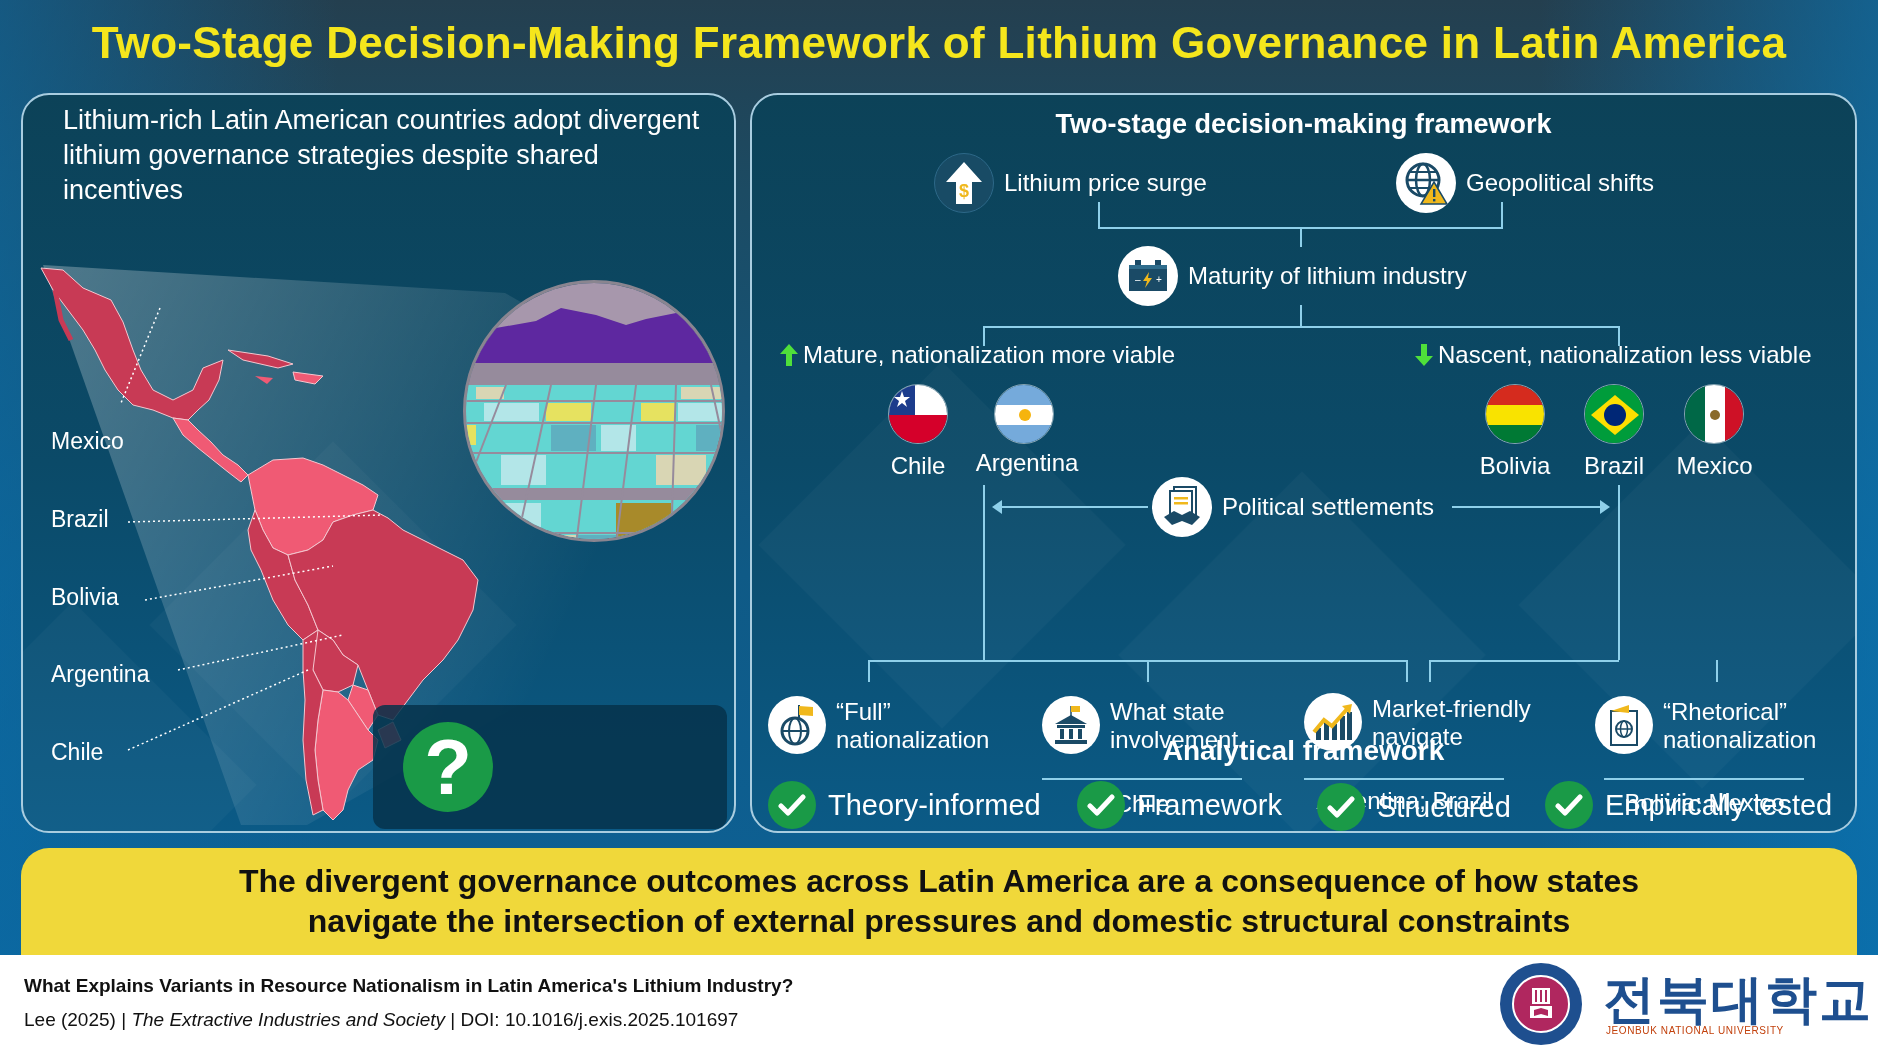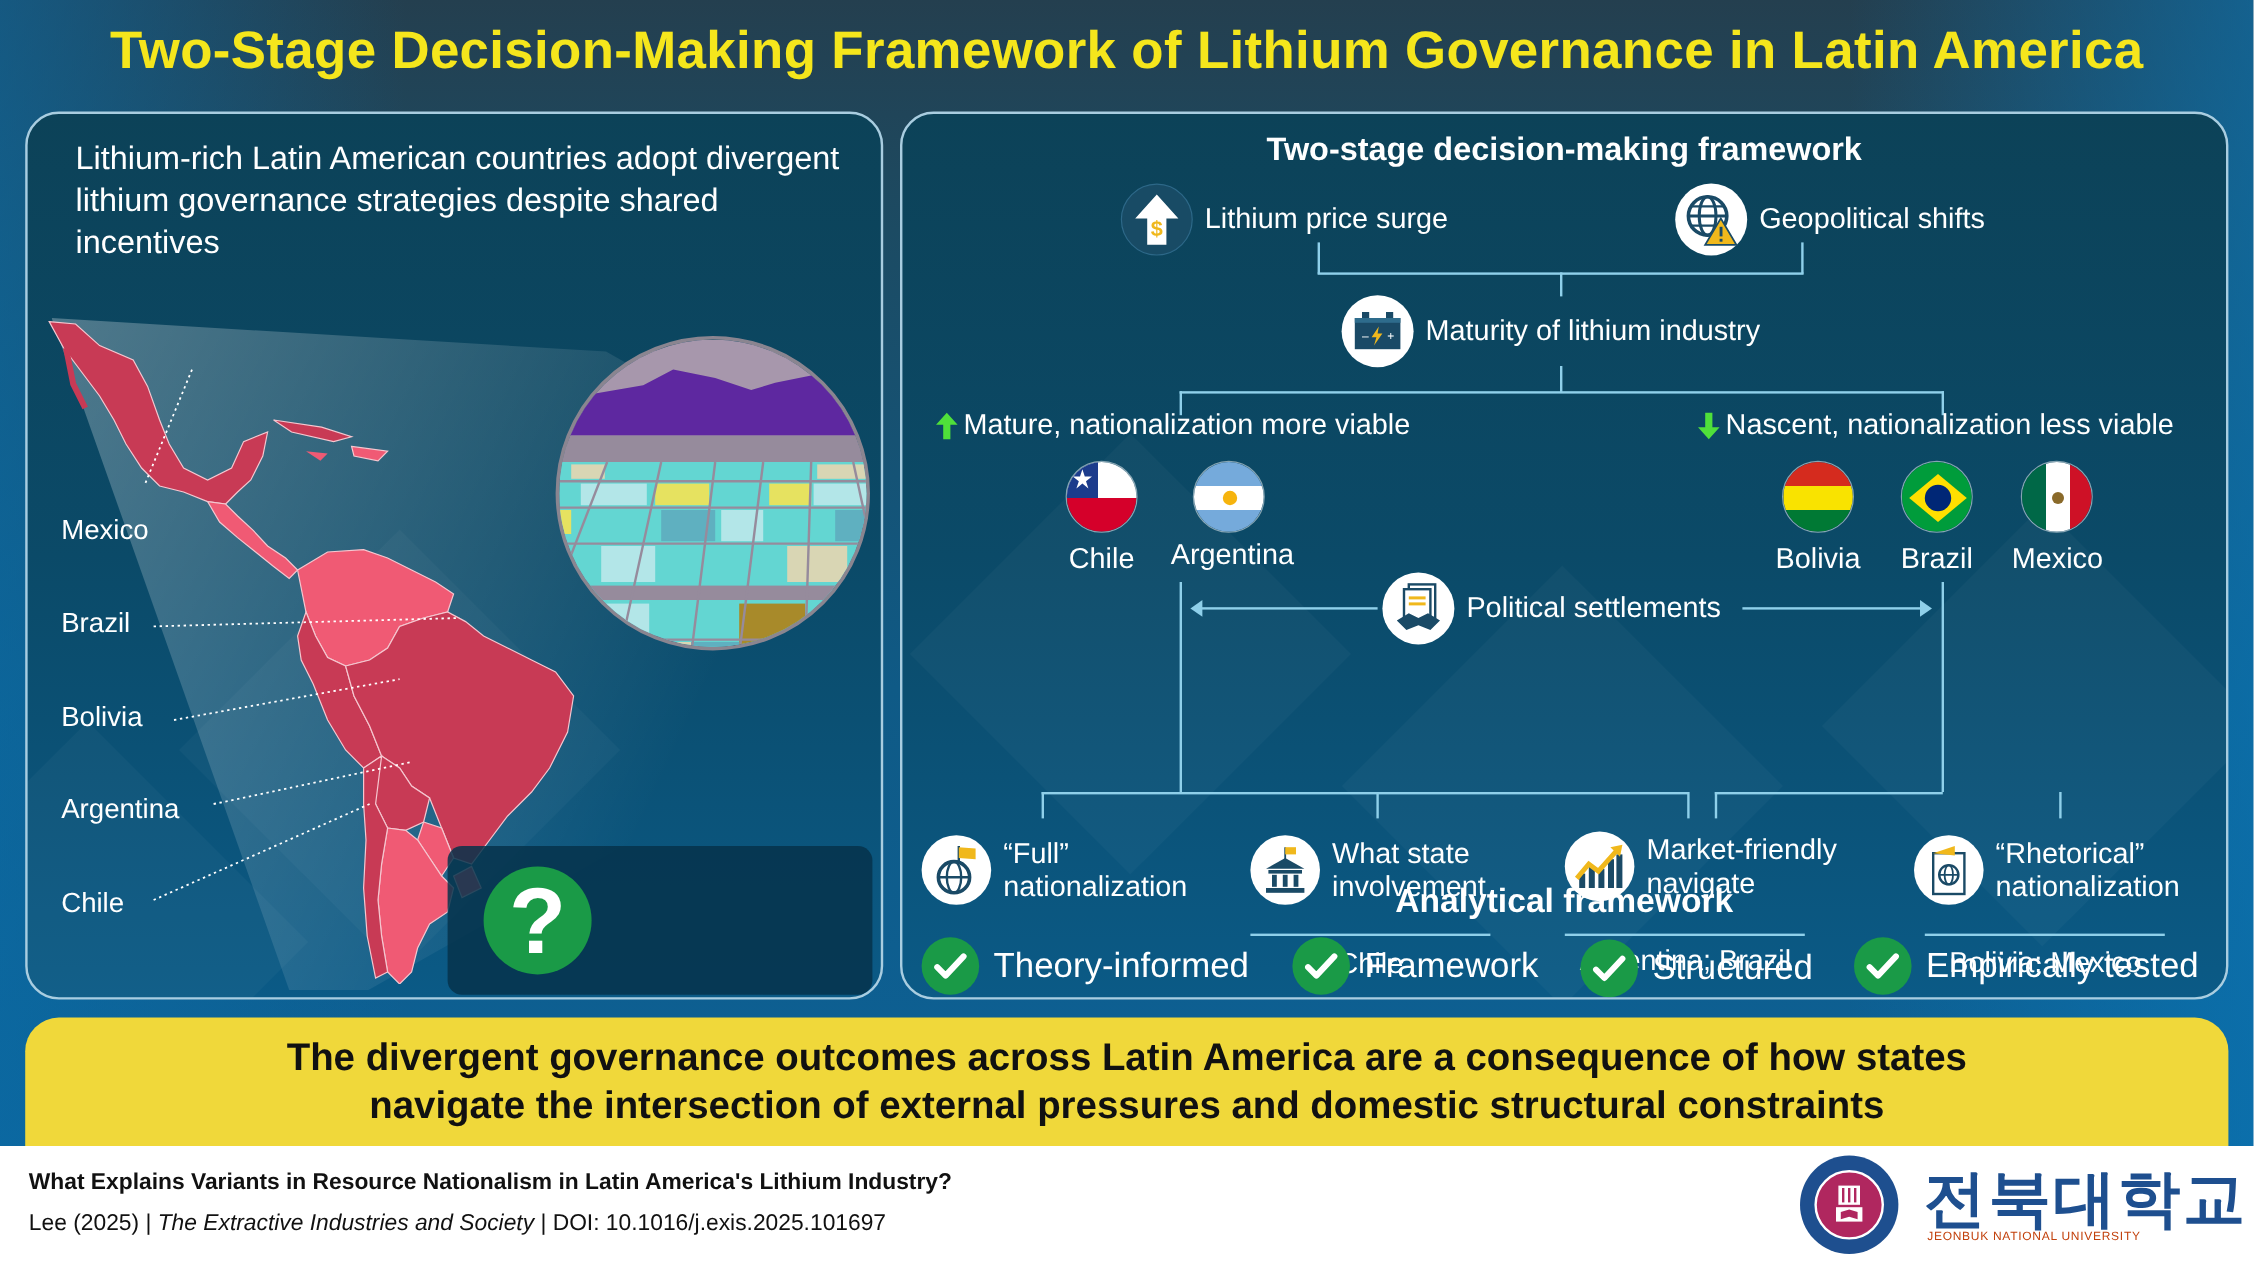--- a/index.html
+++ b/index.html
@@ -30,21 +30,21 @@
   .panel-left { left: 21px; width: 715px; }
   .panel-right { left: 750px; width: 1107px; }
 
   .diamond-bg {
     position: absolute; width: 260px; height: 260px;
     transform: rotate(45deg);
     background: rgba(255,255,255,0.03);
   }
 
   .intro-text {
-    position: absolute; left: 40px; top: 20px; width: 640px;
+    position: absolute; left: 40px; top: 8px; width: 640px;
     color: #ffffff; font-size: 27px; line-height: 35px;
   }
 
   .map-beam {
     position: absolute; left: 20px; top: 170px; width: 660px; height: 560px;
     background: linear-gradient(115deg, rgba(255,255,255,0.28) 0%, rgba(255,255,255,0.08) 55%, rgba(255,255,255,0) 75%);
     clip-path: polygon(0% 0%, 70% 5%, 100% 25%, 100% 60%, 40% 100%, 30% 100%);
   }
   .map-svg { position: absolute; left: 0; top: 165px; }
 

